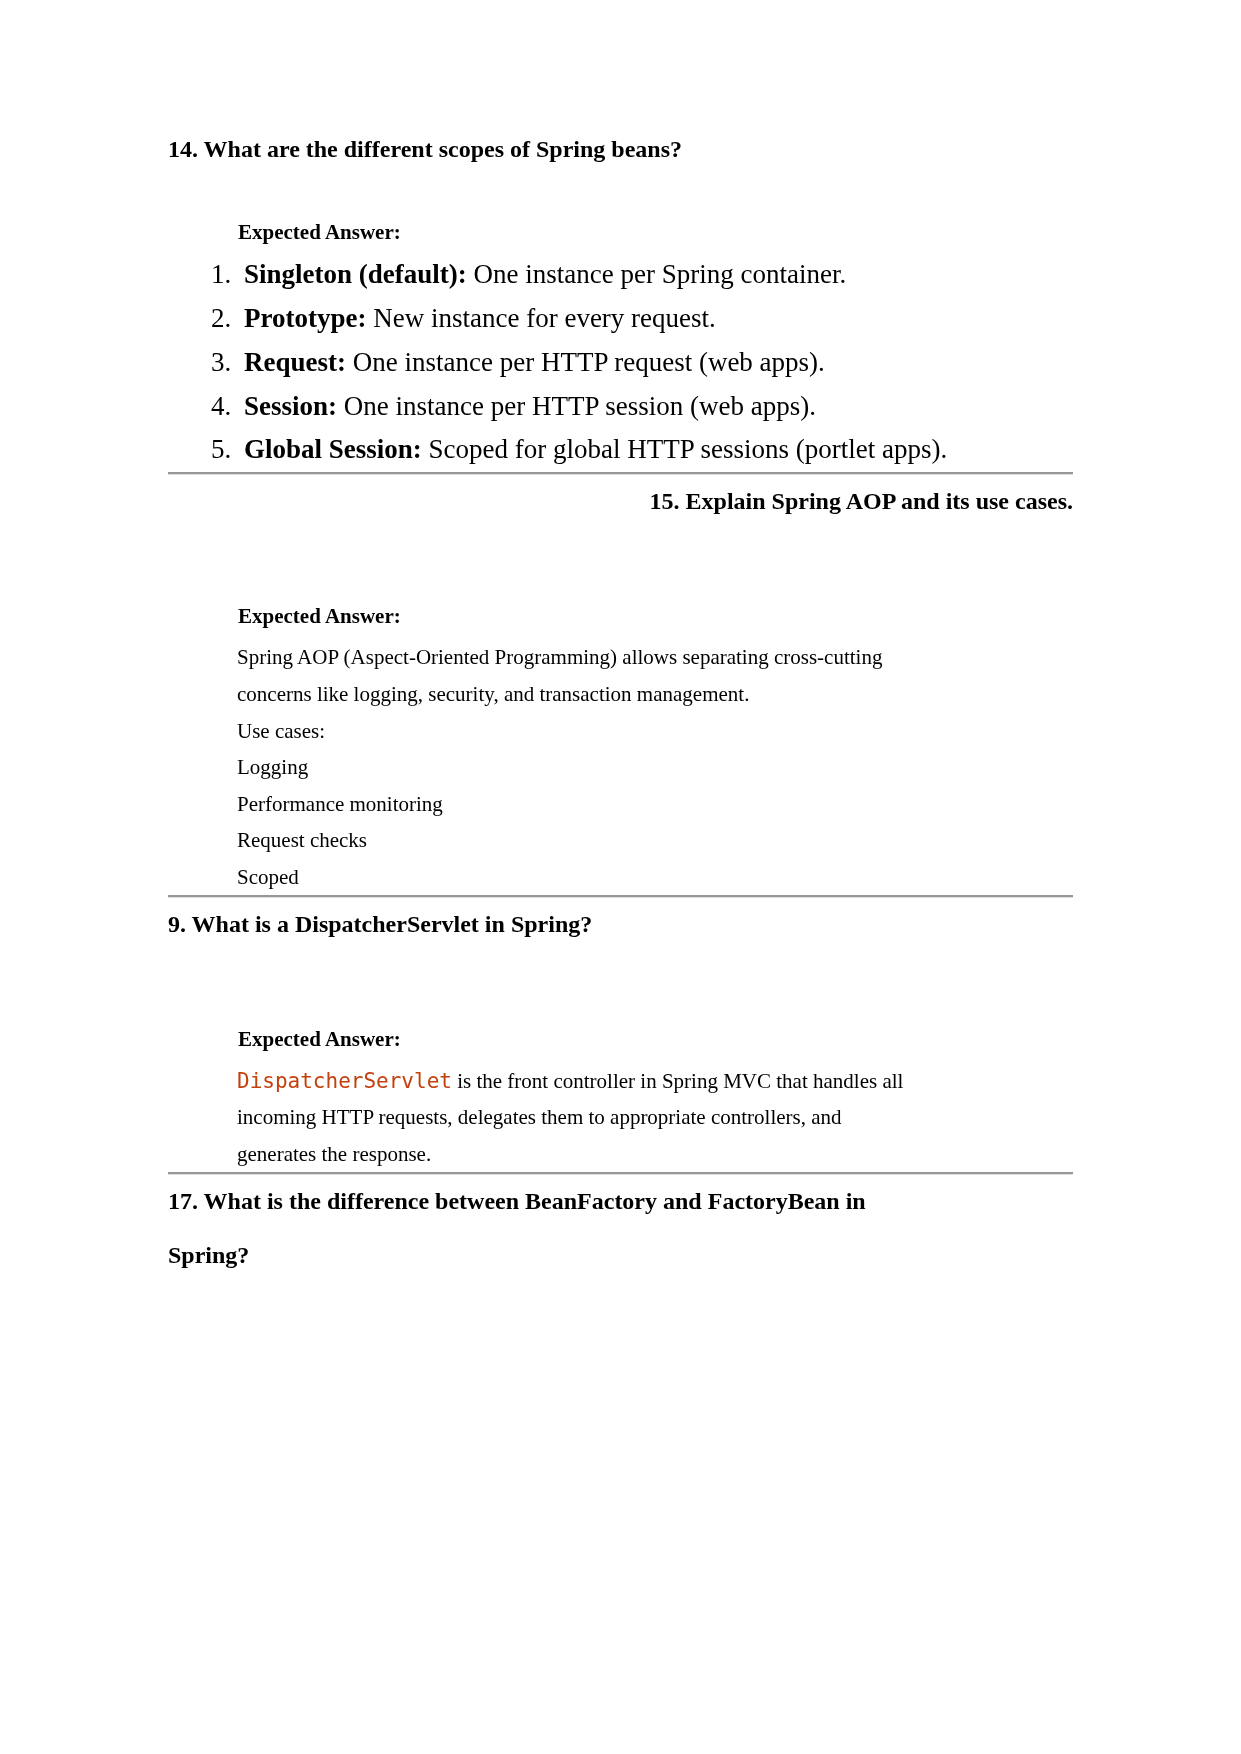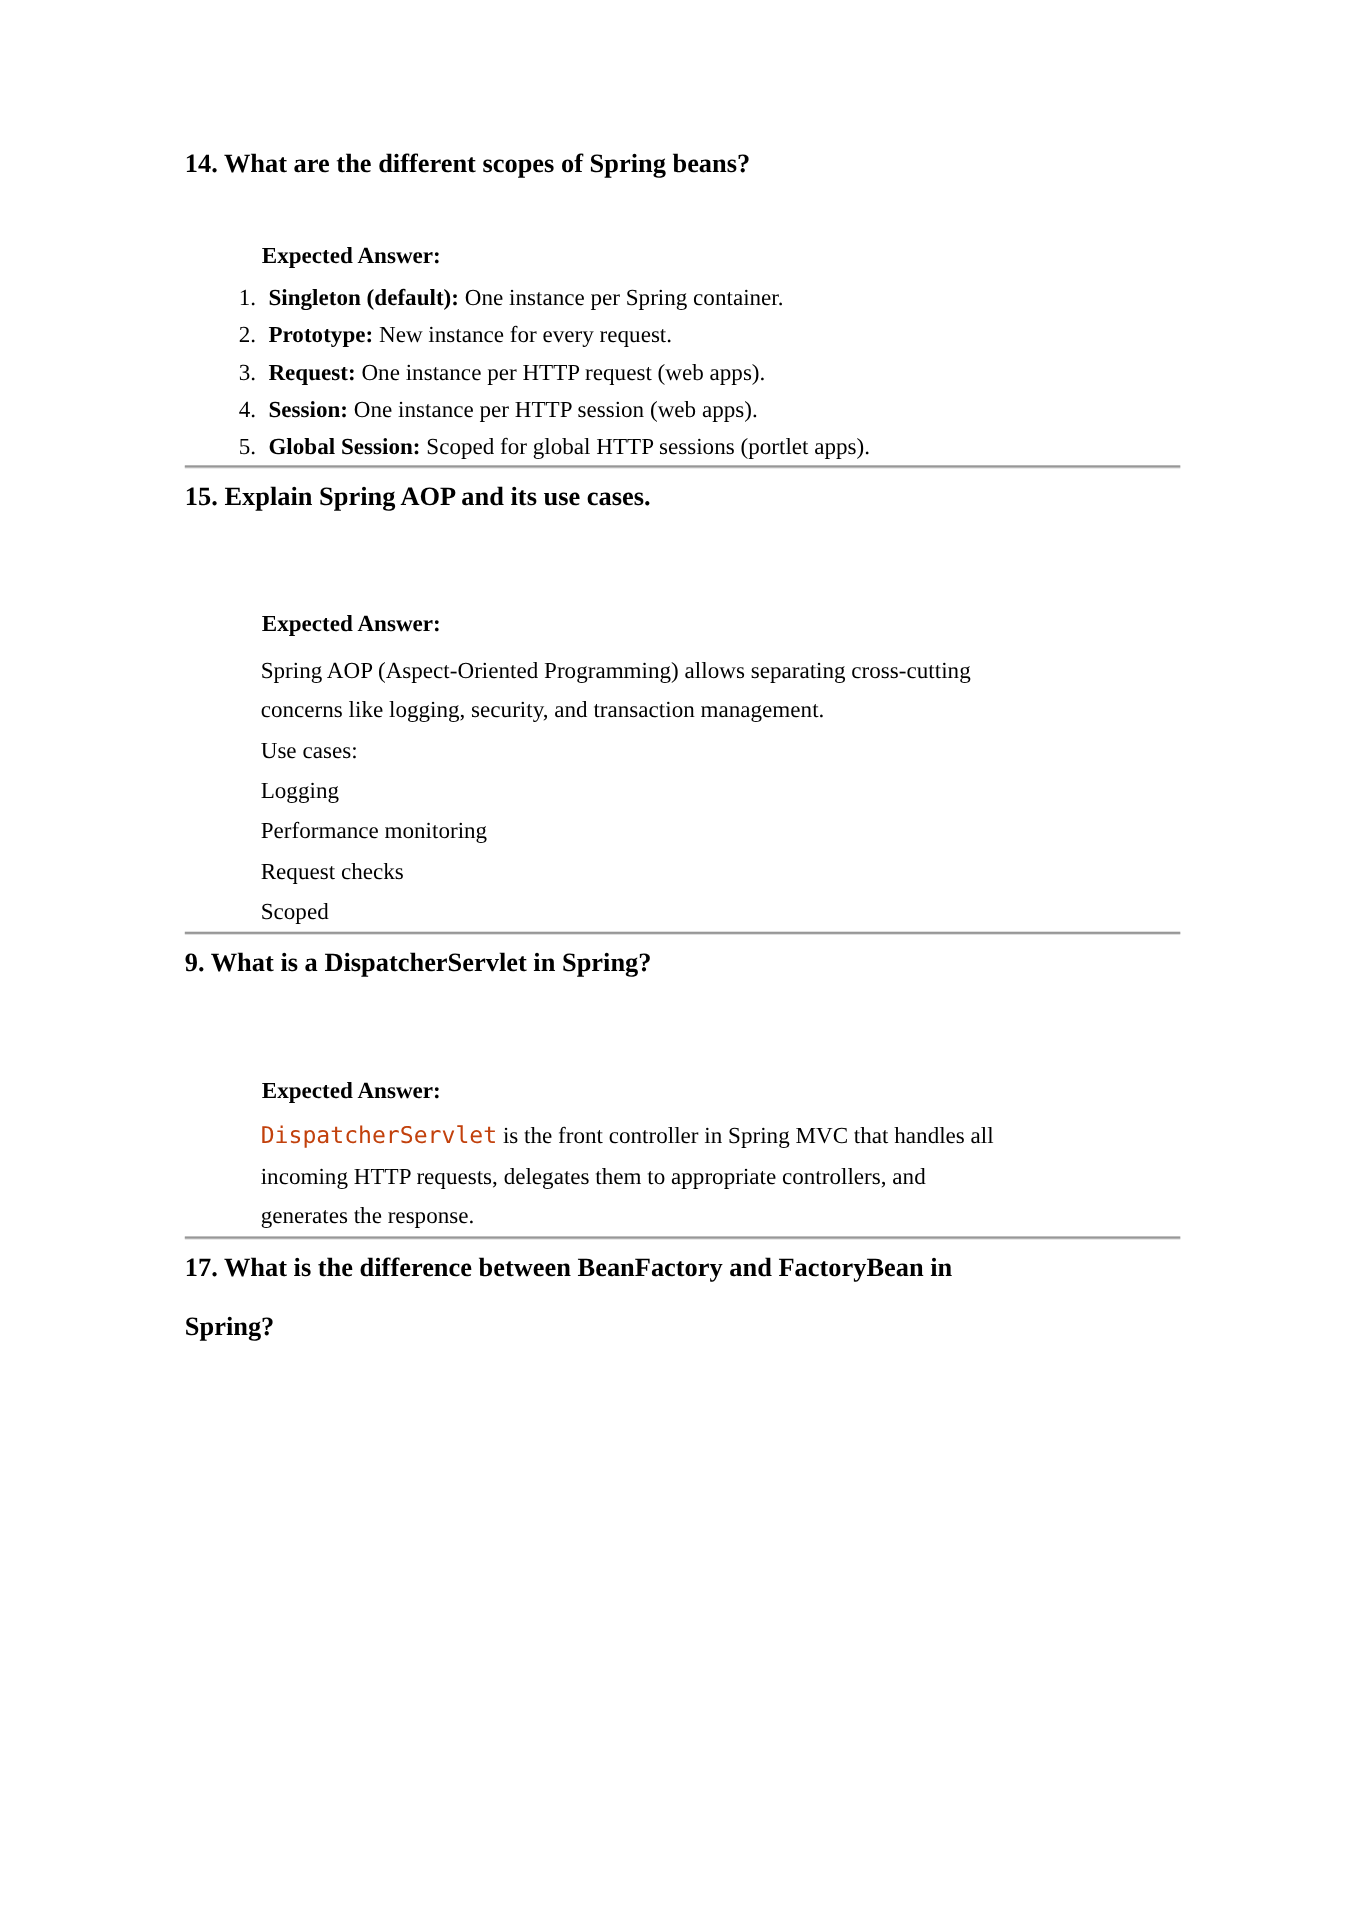--- a/index.html
+++ b/index.html
@@ -43,21 +43,21 @@
     white-space: pre-line;
   }
   .plain-line {
     font-size: 21px;
     line-height: 1.74;
     margin: 0;
   }
   ol.scope-list {
     margin: 6px 0 0 0;
     padding-left: 70px;
-    font-size: 21px;
+    font-size: 27px;
     line-height: 1.62;
   }
   ol.scope-list li {
     list-style: decimal outside;
     padding-left: 6px;
   }
   .term-bold {
     font-weight: bold;
   }
   .code-inline {
@@ -67,21 +67,21 @@
   }
   hr.section-divider {
     border: none;
     height: 2px;
     margin: 0;
     background: #979797;
     box-shadow: 0 1px 0 #dedede;
   }
   .mt-ea-q14   { margin-top: 42px; }
   .mt-hr1      { margin-top: 105px; }
-  .mt-h2-q15   { margin-top: 39px; }
+  .mt-h2-q15   { margin-top: 39px; text-align: right; }
   .mt-ea-q15   { margin-top: 74px; }
   .mt-hr2      { margin-top: 76px; }
   .mt-h2-q16   { margin-top: 38px; }
   .mt-ea-q16   { margin-top: 74px; }
   .mt-hr3      { margin-top: 72px; }
   .mt-h2-q17   { margin-top: 40px; }
 </style>
 </head>
 <body>
 

